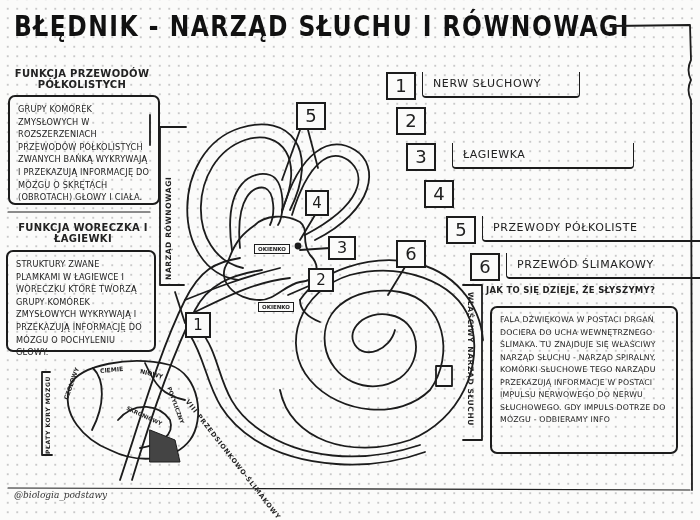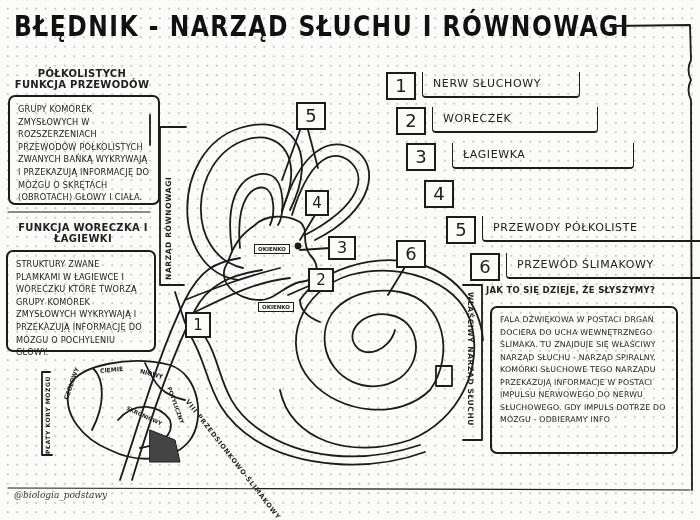--- a/index.html
+++ b/index.html
@@ -113,42 +113,41 @@
     <path d="M308 130 L318 168"></path>
     <path d="M318 210 L300 240"></path>
     <path d="M330 248 L300 250"></path>
     <path d="M318 282 L288 295"></path>
     <path d="M408 262 L388 295"></path>
     <path d="M185 323 L175 292"></path>
   </g>
 </svg>
 
 <div class="abs hand heading" style="left:14px; top:68px; width:136px;">
+  <div>FUNKCJA PRZEWODÓW</div>
   <div>PÓŁKOLISTYCH</div>
-  <div>FUNKCJA PRZEWODÓW</div>
 </div>
 <div class="abs hand box" style="left:8px; top:95px; width:152px; height:110px;">
   <span>GRUPY KOMÓREK ZMYSŁOWYCH W ROZSZERZENIACH PRZEWODÓW PÓŁKOLISTYCH ZWANYCH BAŃKĄ WYKRYWAJĄ I PRZEKAZUJĄ INFORMACJĘ DO MÓZGU O SKRĘTACH (OBROTACH) GŁOWY I CIAŁA.</span>
 </div>
 
 <div class="abs hand heading" style="left:8px; top:222px; width:150px;">
   <div>FUNKCJA WORECZKA I</div>
   <div>ŁAGIEWKI</div>
 </div>
 <div class="abs hand box" style="left:6px; top:250px; width:150px; height:102px;">
   <span>STRUKTURY ZWANE PLAMKAMI W ŁAGIEWCE I WORECZKU KTÓRE TWORZĄ GRUPY KOMÓREK ZMYSŁOWYCH WYKRYWAJĄ I PRZEKAZUJĄ INFORMACJĘ DO MÓZGU O POCHYLENIU GŁOWY.</span>
 </div>
 
 <div class="abs hand legend-item" style="left:386px; top:72px;">
   <div class="numbox">1</div>
   <div class="legend-text" style="width:158px;">NERW SŁUCHOWY</div>
 </div>
 <div class="abs hand legend-item" style="left:396px; top:107px;">
   <div class="numbox">2</div>
-  <div class="legend-text" style="width:166px;">WORECZEK</div>
 </div>
 <div class="abs hand legend-item" style="left:406px; top:143px;">
   <div class="numbox">3</div>
   <div class="legend-text" style="width:182px;margin-left:16px;">ŁAGIEWKA</div>
 </div>
 <div class="abs hand legend-item" style="left:424px; top:180px;">
   <div class="numbox">4</div>
 </div>
 <div class="abs hand legend-item" style="left:446px; top:216px;">
   <div class="numbox">5</div>

